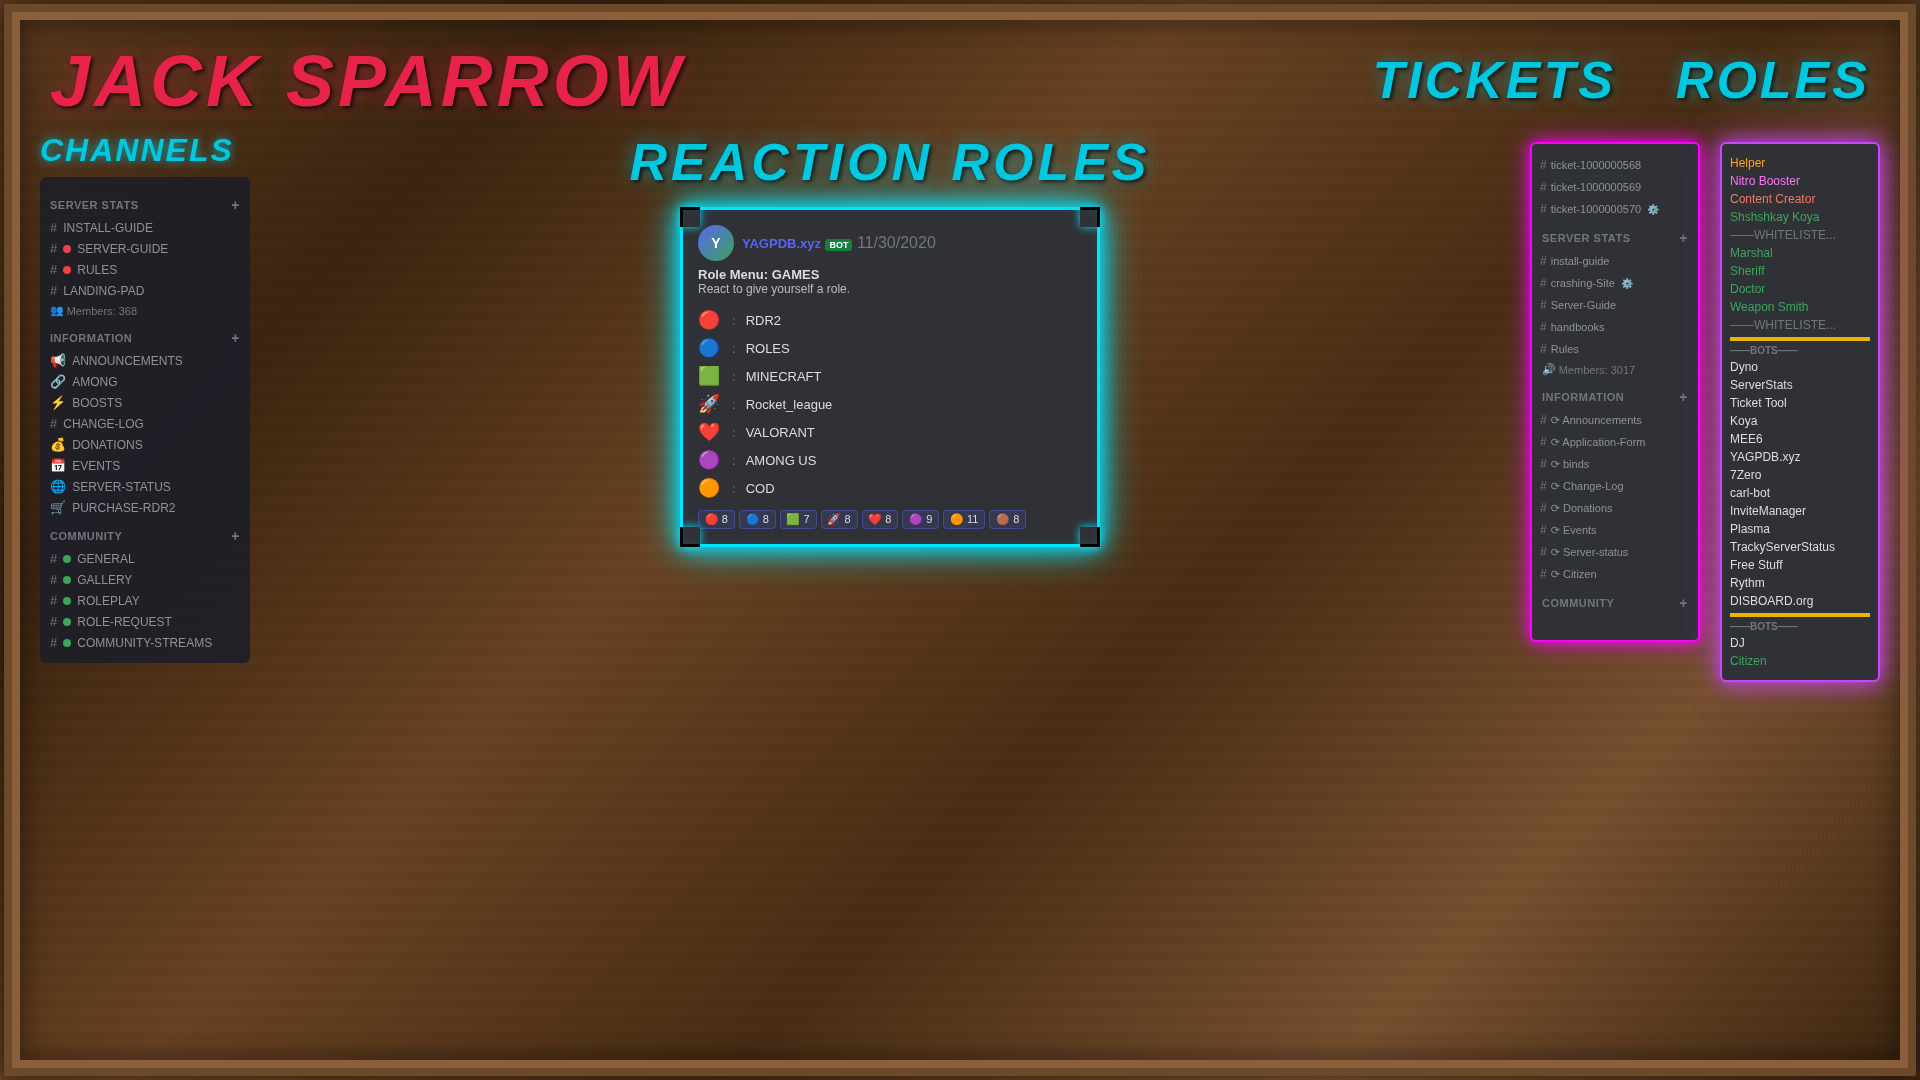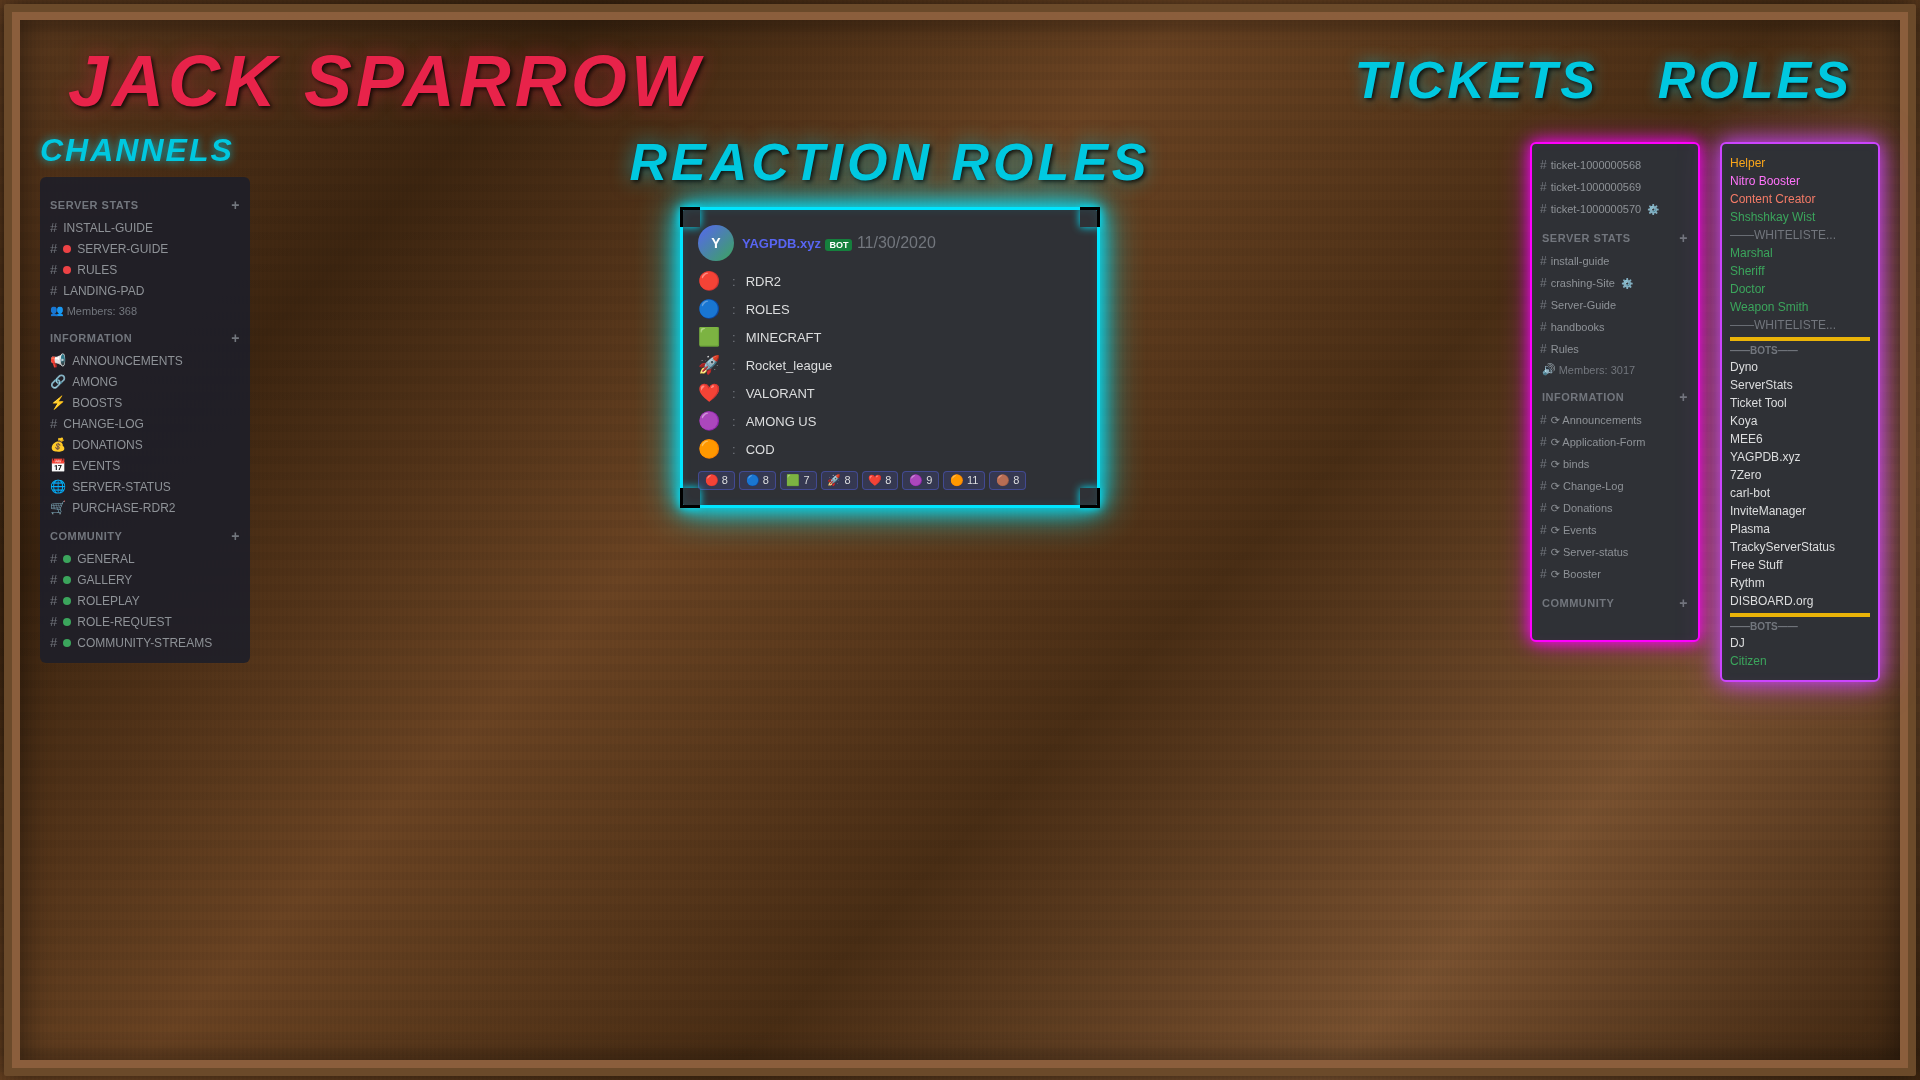--- a/index.html
+++ b/index.html
@@ -62,21 +62,21 @@
       z-index: 2;
       display: flex;
       flex-direction: column;
     }
 
     
     .header {
       display: flex;
       justify-content: space-between;
       align-items: flex-start;
-      padding: 20px 48px 10px;
+      padding: 20px 30px 10px;
     }
 
     .title-jack {
       font-family: 'Arial Black', sans-serif;
       font-size: 72px;
       font-weight: 900;
       color: #e8234a;
       text-shadow: 2px 2px 4px rgba(0,0,0,0.8), 0 0 20px rgba(232,35,74,0.4);
       letter-spacing: 4px;
       text-transform: uppercase;
@@ -542,20 +542,24 @@
 
           <div class="bot-message-header">
             <div class="bot-avatar">Y</div>
             <div>
               <span class="bot-name">YAGPDB.xyz</span>
               <span class="bot-badge">BOT</span>
               <span class="bot-timestamp">11/30/2020</span>
             </div>
           </div>
 
+          <div class="message-content">
+            <div class="role-menu">Role Menu: GAMES</div>
+            <div class="react-text">React to give yourself a role.</div>
+          </div>
 
           <div class="role-item">
             <span class="role-emoji">🔴</span>
             <span class="colon-sep">:</span>
             <span>RDR2</span>
           </div>
           <div class="role-item">
             <span class="role-emoji">🔵</span>
             <span class="colon-sep">:</span>
             <span>ROLES</span>
@@ -674,36 +678,36 @@
         <div class="ticket-item">
           <span class="hash">#</span>
           <span>⟳ Events</span>
         </div>
         <div class="ticket-item">
           <span class="hash">#</span>
           <span>⟳ Server-status</span>
         </div>
         <div class="ticket-item">
           <span class="hash">#</span>
-          <span>⟳ Booster</span>
+          <span>⟳ Citizen</span>
         </div>
 
         <div class="section-header">
           <span>COMMUNITY</span>
           <span class="plus">+</span>
         </div>
       </div>
     </div>
 
     <div class="roles-panel">
       <div class="roles-box">
         <div class="role-entry" style="color:#faa61a;">Helper</div>
         <div class="role-entry" style="color:#ff73fa;">Nitro Booster</div>
         <div class="role-entry" style="color:#f47b67;">Content Creator</div>
-        <div class="role-entry" style="color:#3ba55c;">Shshshkay Wist</div>
+        <div class="role-entry" style="color:#3ba55c;">Shshshkay Koya</div>
         <div class="role-entry" style="color:#72767d;">——WHITELISTE...</div>
         <div class="role-entry" style="color:#3ba55c;">Marshal</div>
         <div class="role-entry" style="color:#3ba55c;">Sheriff</div>
         <div class="role-entry" style="color:#3ba55c;">Doctor</div>
         <div class="role-entry" style="color:#3ba55c;">Weapon Smith</div>
         <div class="role-entry" style="color:#72767d;">——WHITELISTE...</div>
         <div class="role-divider">——BOTS——</div>
         <div class="role-entry" style="color:#dcddde;">Dyno</div>
         <div class="role-entry" style="color:#dcddde;">ServerStats</div>
         <div class="role-entry" style="color:#dcddde;">Ticket Tool</div>

